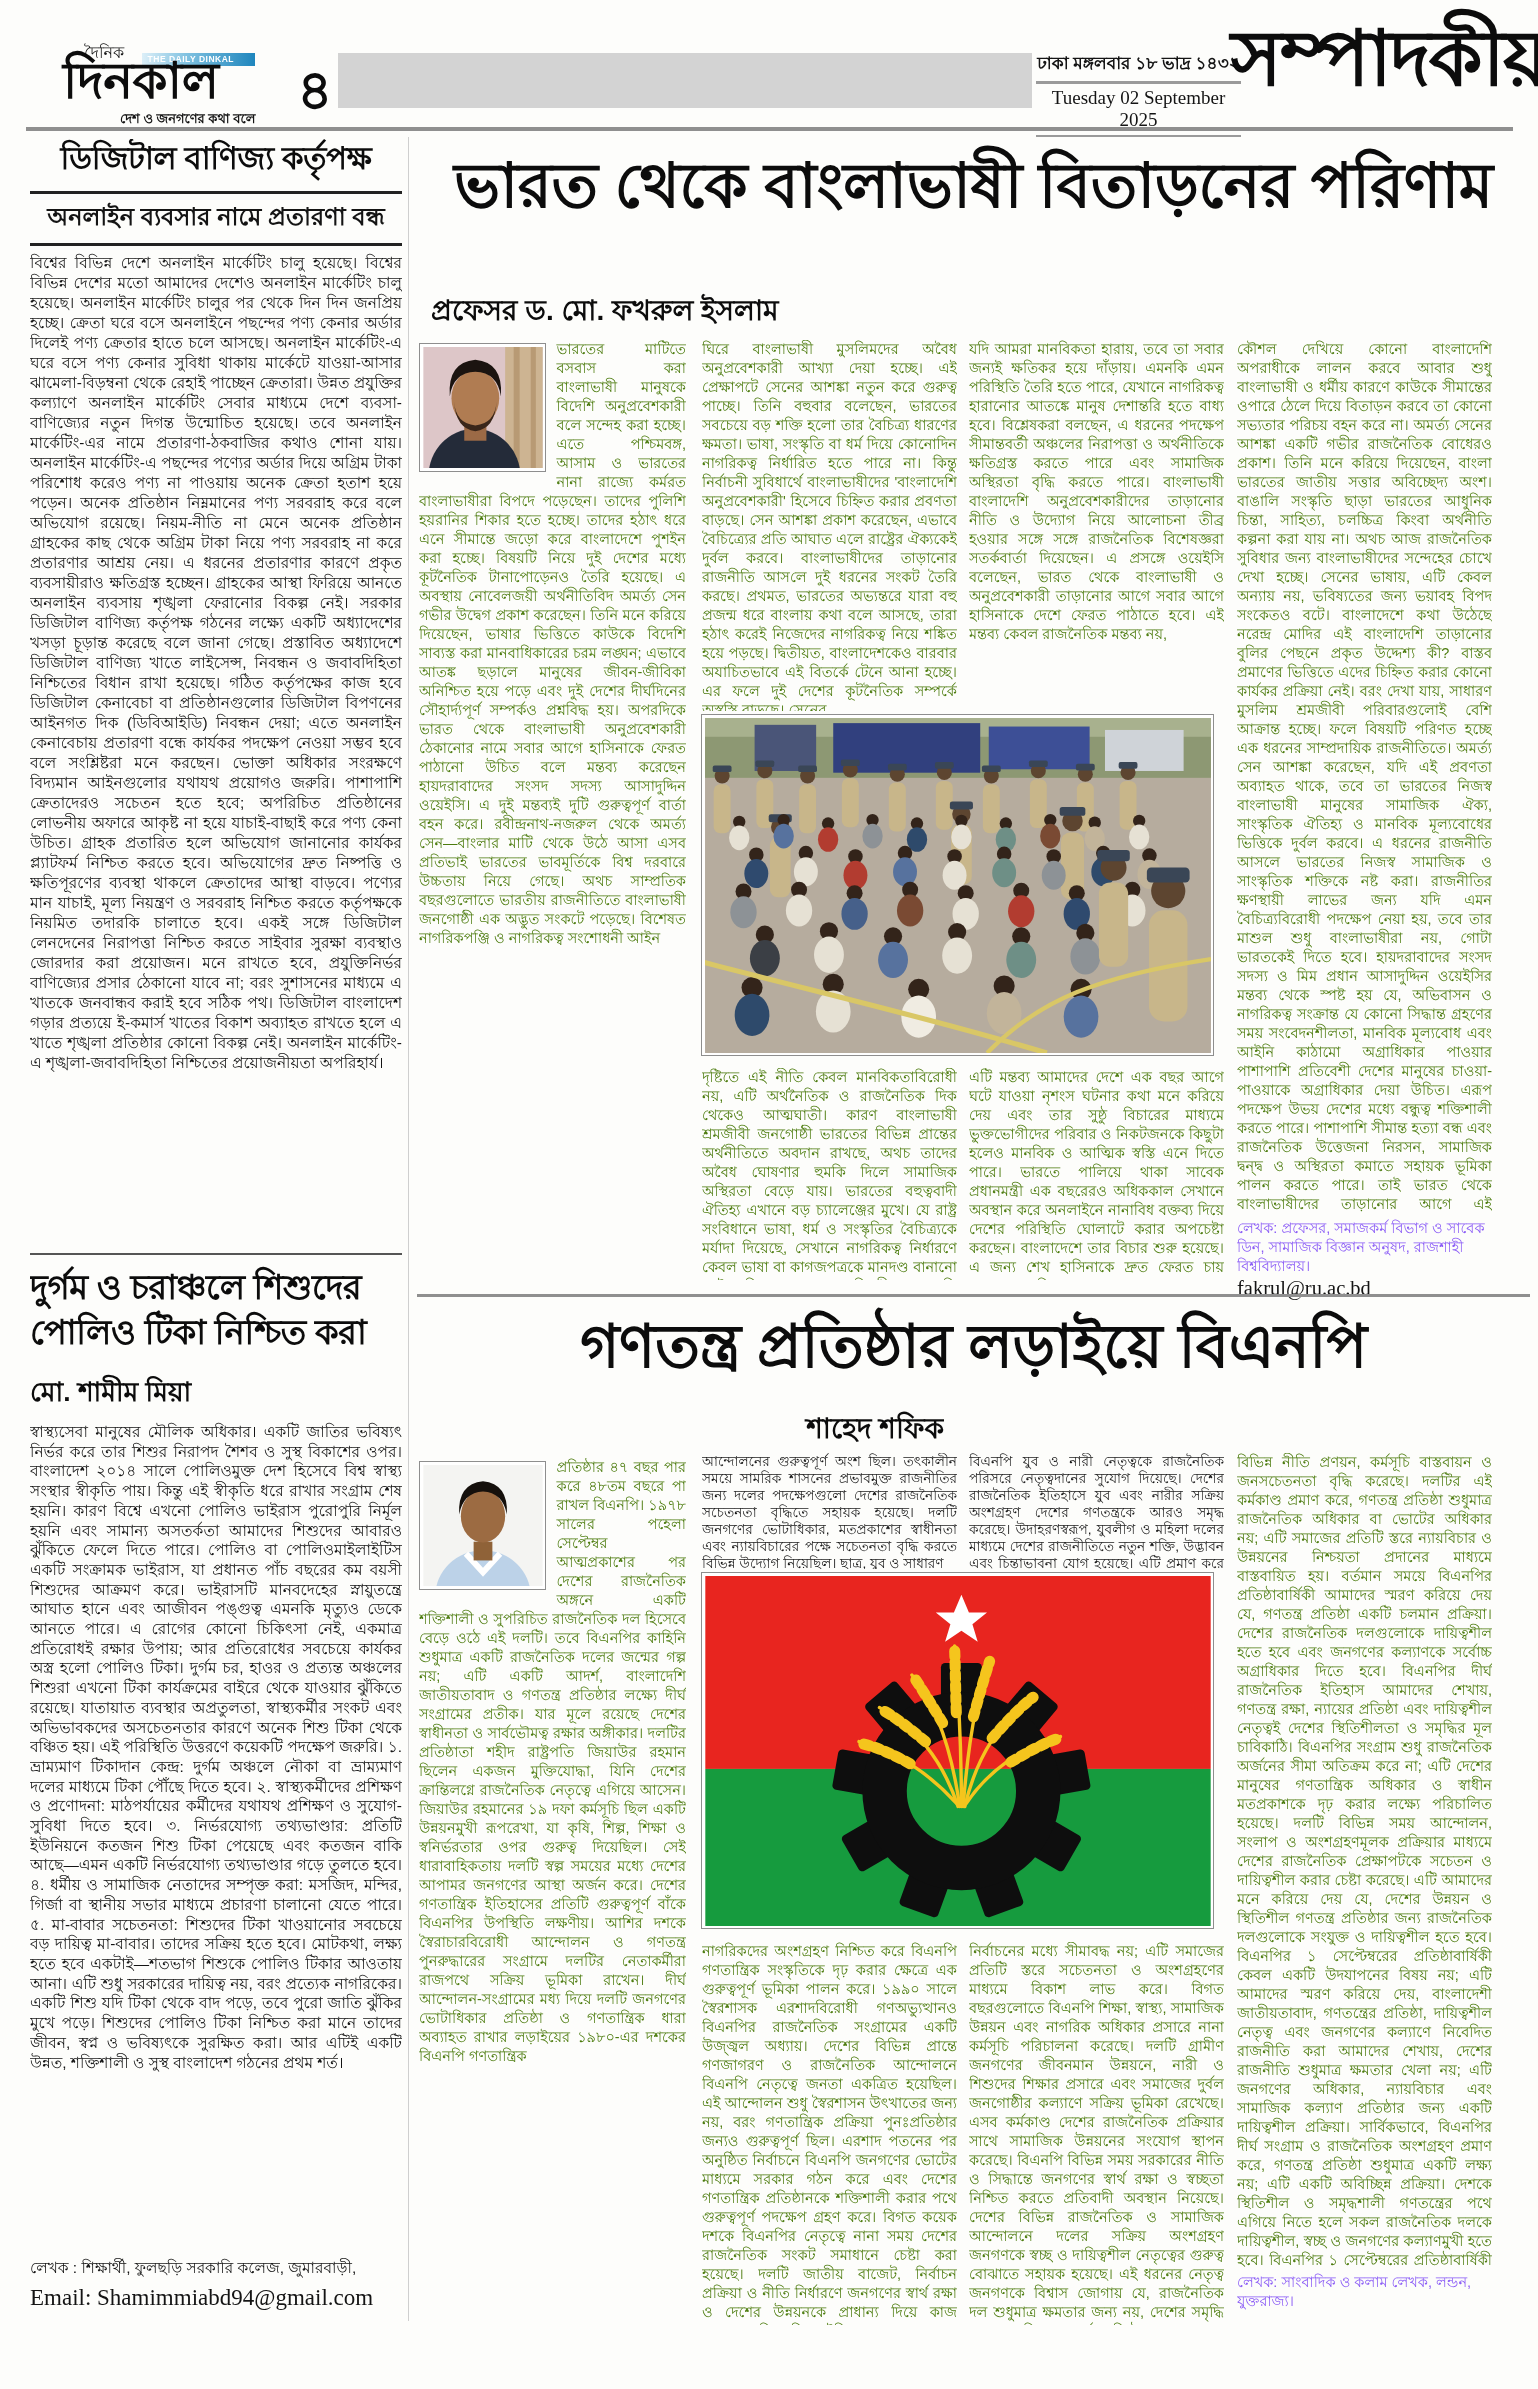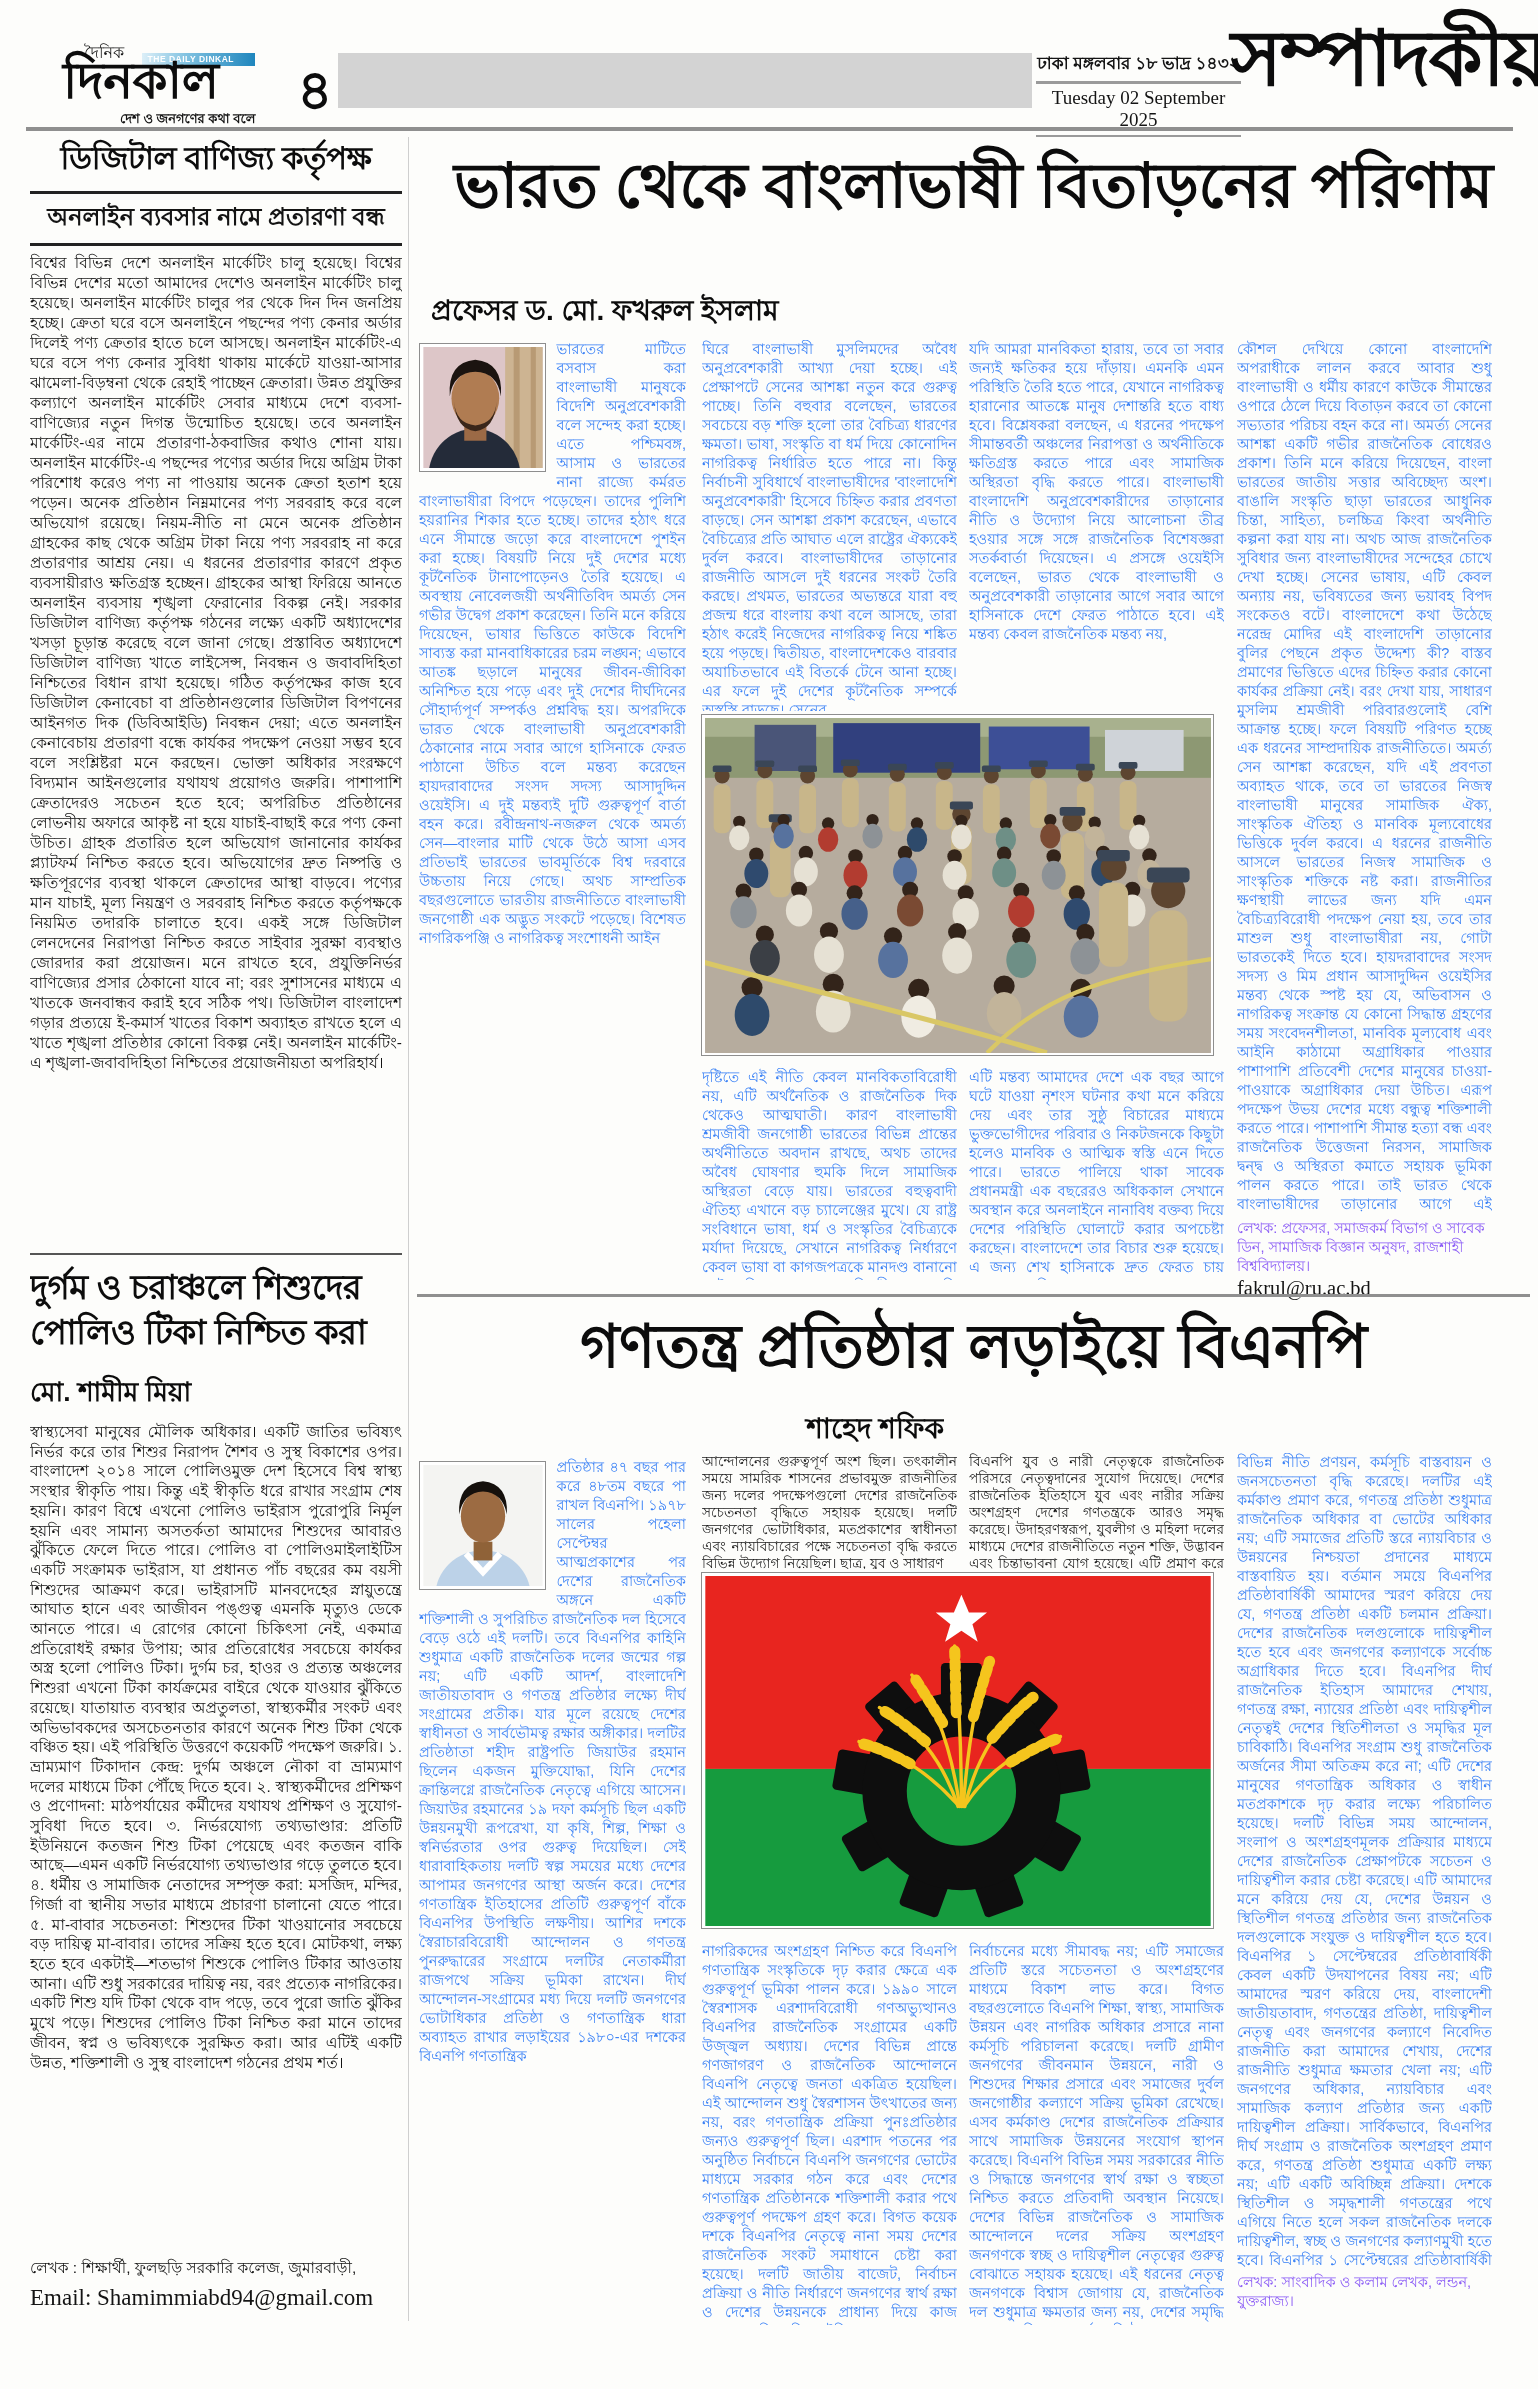--- a/index.html
+++ b/index.html
@@ -3,21 +3,21 @@
 <meta charset="utf-8">
 <style>
   html,body{margin:0;padding:0;background:#e9e9e6;}
   .page{position:relative;width:1538px;height:2389px;background:#fdfdfb;color:#141414;
         font-family:"Liberation Sans","DejaVu Sans",sans-serif;overflow:hidden;margin:0 auto;}
   .abs{position:absolute;}
   .just{text-align:justify;text-justify:inter-word;}
   .clip{overflow:hidden;}
   .rule{background:#222;}
   .grayrule{background:#8f8f8f;}
-  .bn-body{font-size:14.5px;line-height:19px;color:#3b82f6;}
+  .bn-body{font-size:14.5px;line-height:19px;color:#4d7c0f;}
   .bn-body-sm{font-size:13.7px;line-height:17px;color:#1b1b1b;}
   .headline{font-weight:700;color:#0c0c0c;letter-spacing:-0.4px;}
   .byline{font-weight:700;color:#0c0c0c;}
   .frame{position:absolute;background:#fff;border:0.9px solid #8e8e8e;padding:2.6px;box-sizing:content-box;}
   .author-frame{float:left;width:120px;height:121px;border:0.9px solid #8e8e8e;background:#fff;
                 padding:2.6px;margin:3.4px 10.3px 5.1px 0;}
   .serif{font-family:"Liberation Serif","DejaVu Serif",serif;}
   .nowrap{white-space:nowrap;}
   .center{text-align:center;}
   .brand-strip{background:linear-gradient(90deg,#dcEFf8 0%,#7fc1e0 40%,#1f86bd 100%);

